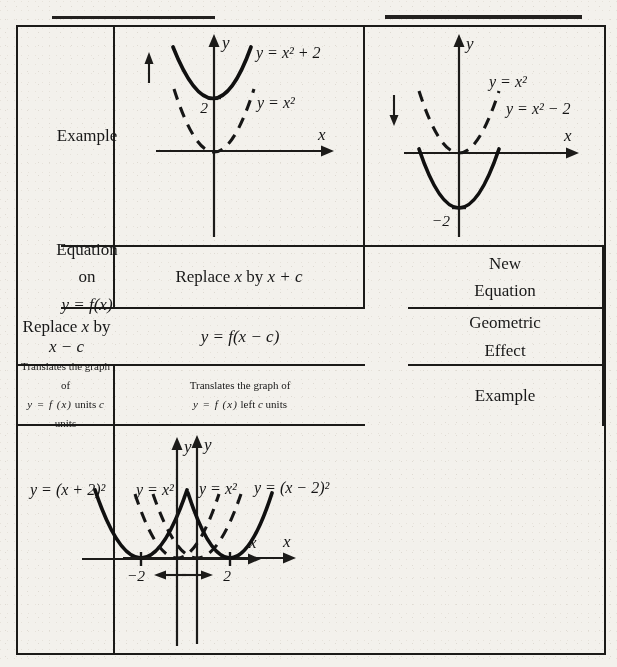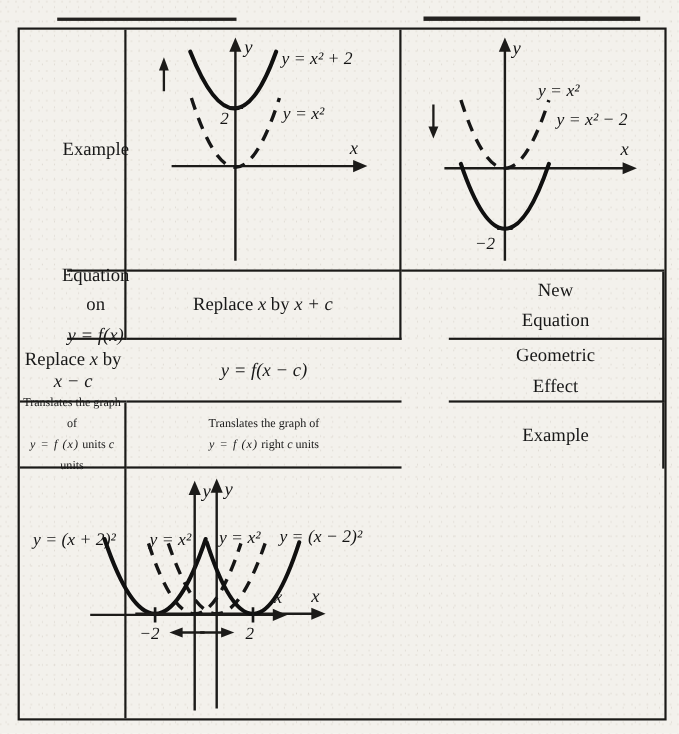--- a/index.html
+++ b/index.html
@@ -152,21 +152,21 @@
         <span class="mi eqgap">y = f (x)</span>
         <span>units</span>
         <span class="mi">c</span>
         <span>units</span>
       </span>
     </div>
     <div class="cell geo lastcol">
       <span>Translates the graph of</span>
       <span>
         <span class="mi eqgap">y = f (x)</span>
-        <span>right</span>
+        <span>left</span>
         <span class="mi">c</span>
         <span>units</span>
       </span>
     </div>
 
     <div class="cell hdr lastrow">
       <span>Example</span>
     </div>
 
     <div class="cell gcell lastrow">

